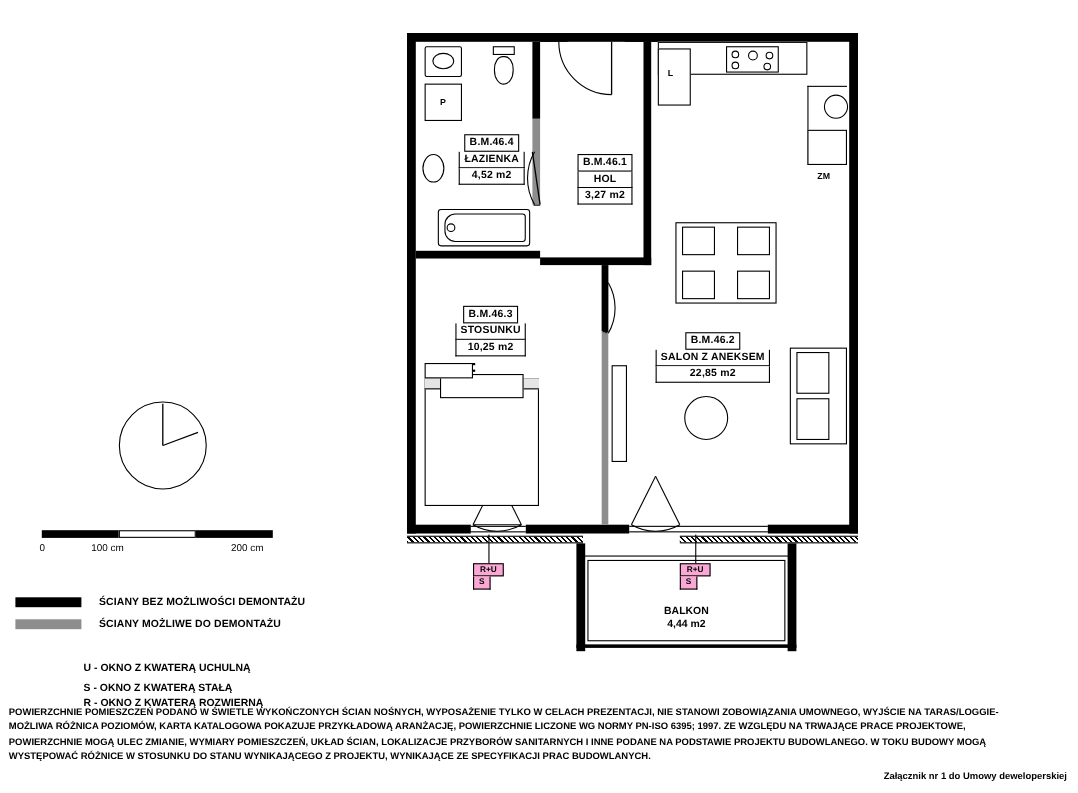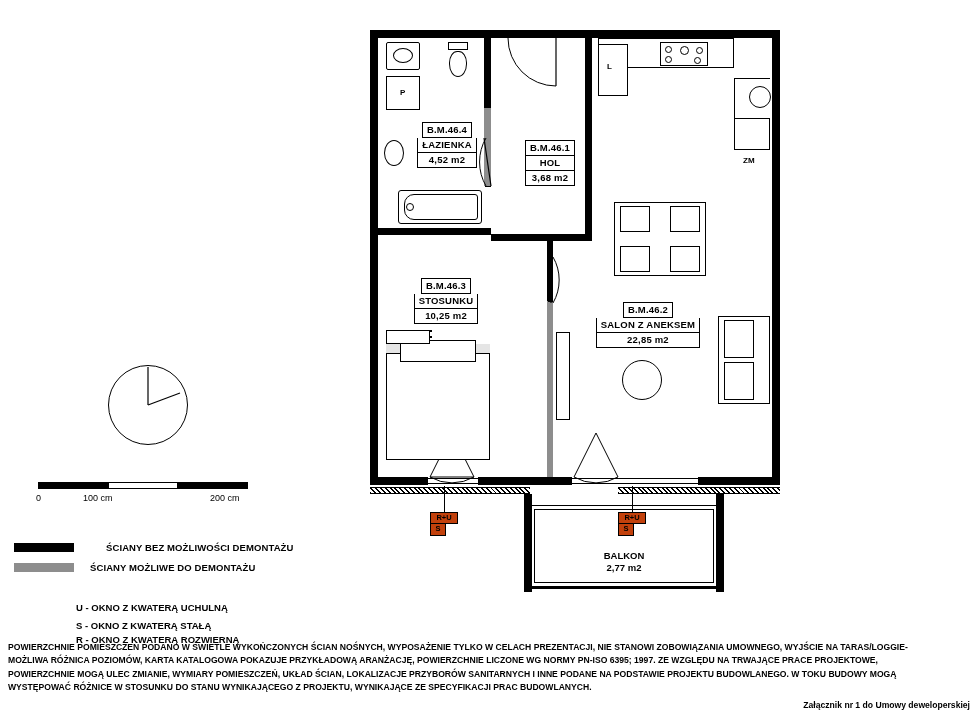--- a/index.html
+++ b/index.html
@@ -75,21 +75,21 @@
     position: absolute;
     font-size: 8px;
     font-weight: bold;
     line-height: 9px;
   }
 
   
   .winbox {
     position: absolute;
     border: 1px solid #000;
-    background: #c2410c;
+    background: #f9a8d4;
     font-size: 7.5px;
     font-weight: bold;
     text-align: center;
     line-height: 9px;
     padding: 0;
   }
 
   
   .compass {
     position: absolute;
@@ -259,21 +259,21 @@
       <span class="code">B.M.46.4</span>
       <span class="name">ŁAZIENKA</span>
       <span class="area">4,52 m2</span>
     </span>
   </div>
 
   <div class="room-label" style="left:511px; top:140px; width:78px;">
     <span class="stack">
       <span class="code">B.M.46.1</span>
       <span class="name">HOL</span>
-      <span class="area">3,68 m2</span>
+      <span class="area">3,27 m2</span>
     </span>
   </div>
 
   <div class="room-label" style="left:398px; top:278px; width:96px;">
     <span class="stack">
       <span class="code">B.M.46.3</span>
       <span class="name">STOSUNKU</span>
       <span class="area">10,25 m2</span>
     </span>
   </div>
@@ -286,21 +286,21 @@
     </span>
   </div>
 
   <div class="abs" style="left:530px; top:505px; width:188px; height:82px; border:1px solid #000;"></div>
   <div class="abs" style="left:534px; top:509px; width:180px; height:74px; border:1px solid #000;"></div>
   <div class="wall-thick" style="left:524px; top:494px; width:8px; height:98px;"></div>
   <div class="wall-thick" style="left:716px; top:494px; width:8px; height:98px;"></div>
   <div class="wall-thin" style="left:524px; top:586px; width:200px; height:3px;"></div>
   <div class="plain-label" style="left:564px; top:550px; width:120px;">
     <span>BALKON</span><br>
-    <span>2,77 m2</span>
+    <span>4,44 m2</span>
   </div>
 
   <div class="abs" style="left:430px; top:512px;">
     <div class="winbox" style="position:relative; left:0; top:0; width:28px; height:12px;">R+U</div>
     <div class="winbox" style="position:relative; left:0; top:0; width:16px; height:12px; border-top:none;">S</div>
   </div>
   <div class="ln" style="left:444px; top:486px; width:1px; height:26px;"></div>
 
   <div class="abs" style="left:618px; top:512px;">
     <div class="winbox" style="position:relative; left:0; top:0; width:28px; height:12px;">R+U</div>
@@ -318,21 +318,21 @@
   <div class="scalebar" style="left:38px; top:482px; width:220px; height:30px;">
     <div class="sb-seg sb-black" style="left:0; top:0; width:70px;"></div>
     <div class="sb-seg sb-white" style="left:70px; top:0; width:70px;"></div>
     <div class="sb-seg sb-black" style="left:140px; top:0; width:70px;"></div>
     <div class="sb-num" style="left:-2px; top:11px;">0</div>
     <div class="sb-num" style="left:45px; top:11px;">100 cm</div>
     <div class="sb-num" style="left:172px; top:11px;">200 cm</div>
   </div>
 
   <div class="legend" style="left:14px; top:538px; width:340px; height:90px;">
-    <div class="lg-row" style="left:0; top:4px;gap:16px;">
+    <div class="lg-row" style="left:0; top:4px;">
       <span class="lg-swatch-black"></span>
       <span class="lg-text">ŚCIANY BEZ MOŻLIWOŚCI DEMONTAŻU</span>
     </div>
     <div class="lg-row" style="left:0; top:24px;">
       <span class="lg-swatch-grey"></span>
       <span class="lg-text">ŚCIANY MOŻLIWE DO DEMONTAŻU</span>
     </div>
     <div class="lg-abbr" style="position:absolute; left:62px; top:48px;margin-top:48px;">R -   OKNO Z KWATERĄ ROZWIERNĄ</div>
     <div class="lg-abbr" style="position:absolute; left:62px; top:64px;">U -   OKNO Z KWATERĄ UCHULNĄ</div>
     <div class="lg-abbr" style="position:absolute; left:62px; top:82px;">S -   OKNO Z KWATERĄ STAŁĄ</div>

